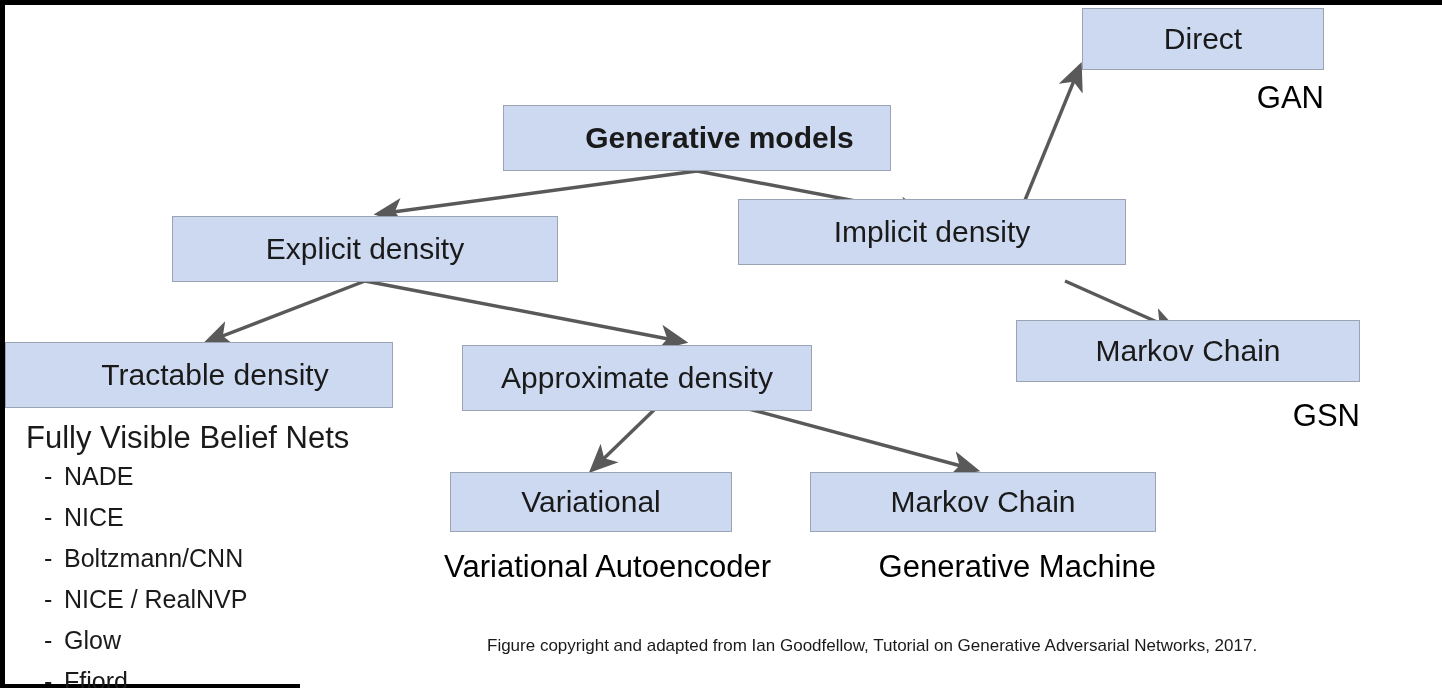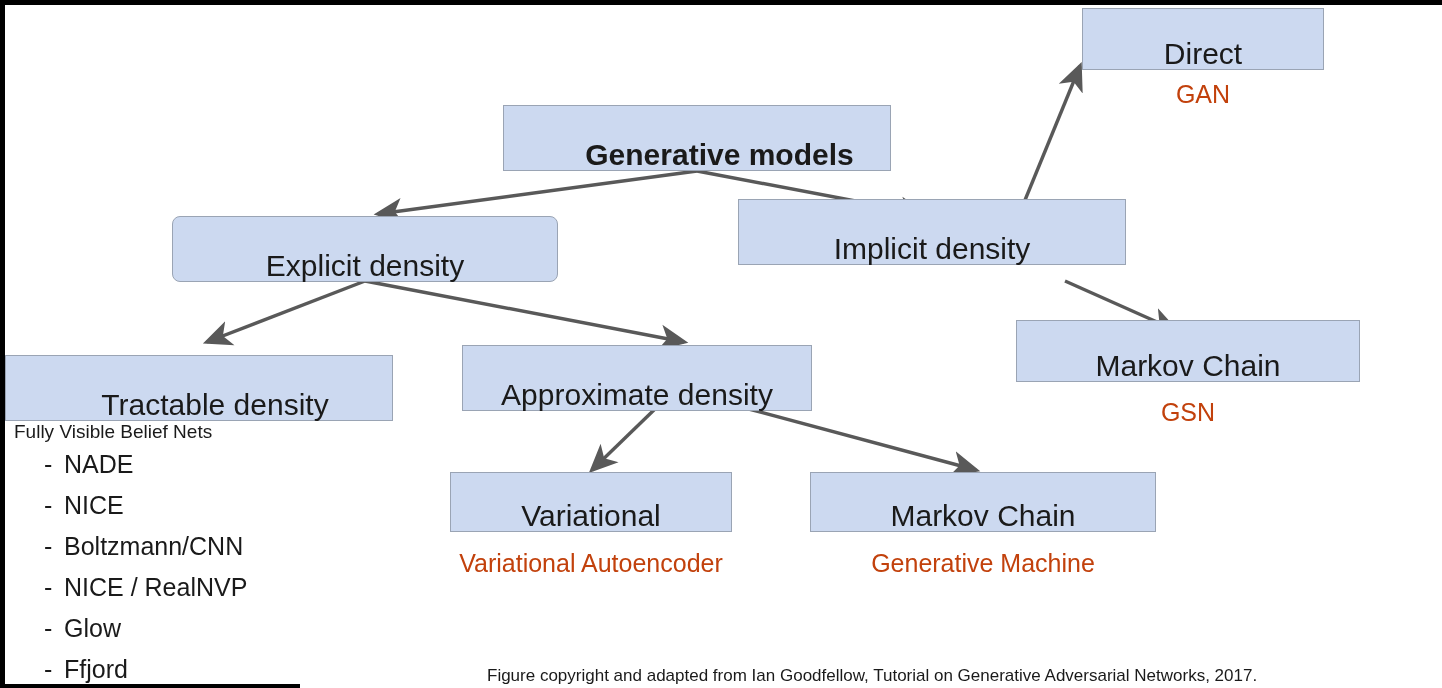--- a/index.html
+++ b/index.html
@@ -43,50 +43,50 @@
     left: 0; top: 0;
     width: 1442px; height: 688px;
   }
 
   .node {
     position: absolute;
     box-sizing: border-box;
     background: #ccd9f0;
     border: 1.5px solid #9aa4b4;
     display: flex;
-    align-items: flex-end;
+    align-items: center;
     justify-content: center;
     font-size: 30px;
     line-height: 1;
     color: #1a1a1a;
     white-space: nowrap;
   }
   .node.root {
     font-weight: bold;
     padding-left: 45px;
   }
 
   .sublabel {
     position: absolute;
+    font-size: 31px;
+    line-height: 1;
+    color: #000000;
+    white-space: nowrap;
+    text-align: right;
+  }
+
+  .leaf-list {
+    position: absolute;
     font-size: 25px;
     line-height: 1;
-    color: #c2410c;
-    white-space: nowrap;
-    text-align: center;
-  }
-
-  .leaf-list {
-    position: absolute;
-    font-size: 25px;
-    line-height: 1;
     color: #1a1a1a;
   }
   .leaf-list .leaf-title {
-    font-size: 19px;
-    margin: 0 0 11px 0;
+    font-size: 31px;
+    margin: 0 0 11px 12px;
     white-space: nowrap;
   }
   .leaf-list ul {
     list-style: none;
     margin: 0;
     padding: 0;
   }
   .leaf-list li {
     display: flex;
     align-items: baseline;
@@ -138,29 +138,29 @@
 
     <path d="M655,409 L592,470" stroke="#595959" stroke-width="3.4" fill="none" marker-end="url(#ah)"></path>
 
     <path d="M745,408 L976,470" stroke="#595959" stroke-width="3.4" fill="none" marker-end="url(#ah)"></path>
   </svg>
 
   <div class="node root" style="left:503px; top:105px; width:388px; height:66px;">
     <span>Generative models</span>
   </div>
 
-  <div class="node" style="left:172px; top:216px; width:386px; height:66px;border-radius:8px;">
+  <div class="node" style="left:172px; top:216px; width:386px; height:66px;">
     <span>Explicit density</span>
   </div>
 
   <div class="node" style="left:738px; top:199px; width:388px; height:66px;">
     <span>Implicit density</span>
   </div>
 
-  <div class="node" style="left:5px; top:355px; width:388px; height:66px;padding-left:32px;">
+  <div class="node" style="left:5px; top:342px; width:388px; height:66px;padding-left:32px;">
     <span>Tractable density</span>
   </div>
 
   <div class="node" style="left:462px; top:345px; width:350px; height:66px;">
     <span>Approximate density</span>
   </div>
 
   <div class="node" style="left:1082px; top:8px; width:242px; height:62px;">
     <span>Direct</span>
   </div>
@@ -216,17 +216,17 @@
         <span class="dash">-</span>
         <span>Glow</span>
       </li>
       <li>
         <span class="dash">-</span>
         <span>Ffjord</span>
       </li>
     </ul>
   </div>
 
-  <div class="caption" style="left:487px; top:637px;margin-top:30px;">
+  <div class="caption" style="left:487px; top:637px;">
     <span>Figure copyright and adapted from Ian Goodfellow, Tutorial on Generative Adversarial Networks, 2017.</span>
   </div>
 
 </div>
 
 </body></html>

